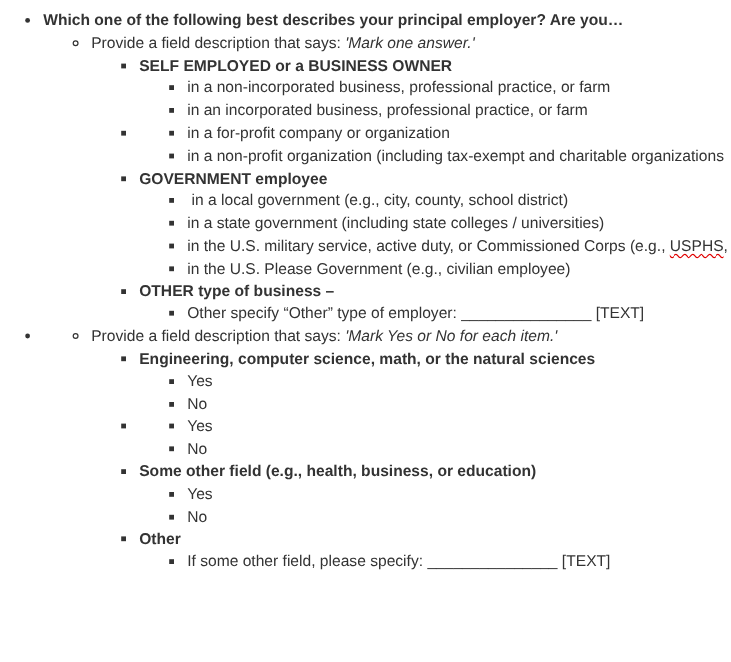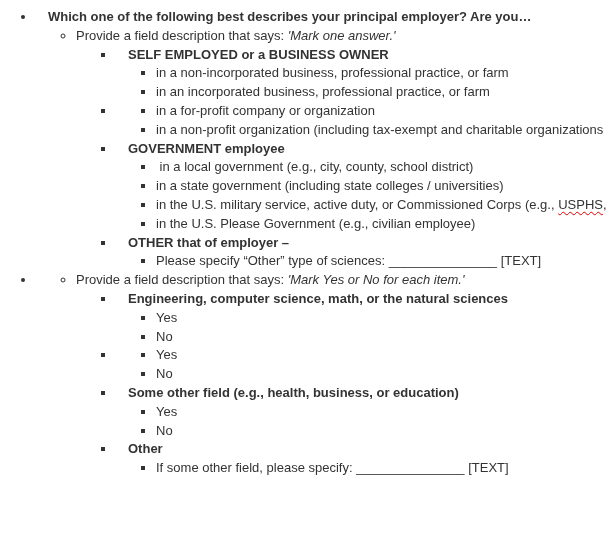--- a/index.html
+++ b/index.html
@@ -33,21 +33,21 @@
   ul.d3 { list-style-type: square; }
   ul.d4 { list-style-type: square; }
   li {
     font-size: 13px;
     line-height: 18.8px;
     color: var(--text-color);
   }
   .line {
     white-space: pre; 
   }
-  .b { font-weight: bold; margin-left: 12px; }
+  .b { font-weight: bold; }
   .i { font-style: italic; margin-top: 40px; }
   .sq {
     text-decoration-line: underline;
     text-decoration-style: wavy;
     text-decoration-color: var(--squiggle-color);
     text-decoration-thickness: 1px;
     text-underline-offset: 2px;
   }
 </style>
 </head>
@@ -64,22 +64,22 @@
               <li><ul class="d4">
                   <li><span class="line"><span class="seg">in a for-profit company or organization</span></span></li>
                   <li><span class="line"><span class="seg">in a non-profit organization (including tax-exempt and charitable organizations</span></span></li>
                 </ul></li>
               <li><span class="line b"><span class="seg">GOVERNMENT employee</span></span><ul class="d4">
                   <li><span class="line"><span class="seg"> in a local government (e.g., city, county, school district)</span></span></li>
                   <li><span class="line"><span class="seg">in a state government (including state colleges / universities)</span></span></li>
                   <li><span class="line"><span class="seg">in the U.S. military service, active duty, or Commissioned Corps (e.g., </span><span class="seg sq">USPHS</span><span class="seg">, </span></span></li>
                   <li><span class="line"><span class="seg">in the U.S. Please Government (e.g., civilian employee)</span></span></li>
                 </ul></li>
-              <li><span class="line b"><span class="seg">OTHER that of employer –</span></span><ul class="d4">
-                  <li><span class="line"><span class="seg">Please specify “Other” type of sciences: _______________ [TEXT]</span></span></li>
+              <li><span class="line b"><span class="seg">OTHER type of business –</span></span><ul class="d4">
+                  <li><span class="line"><span class="seg">Other specify “Other” type of employer: _______________ [TEXT]</span></span></li>
                 </ul></li>
             </ul></li>
         </ul></li>
       <li><ul class="d2">
           <li><span class="line"><span class="seg">Provide a field description that says: </span><span class="seg i">'Mark Yes or No for each item.'</span></span><ul class="d3">
               <li><span class="line b"><span class="seg">Engineering, computer science, math, or the natural sciences</span></span><ul class="d4">
                   <li><span class="line"><span class="seg">Yes</span></span></li>
                   <li><span class="line"><span class="seg">No</span></span></li>
                 </ul></li>
               <li><ul class="d4">

